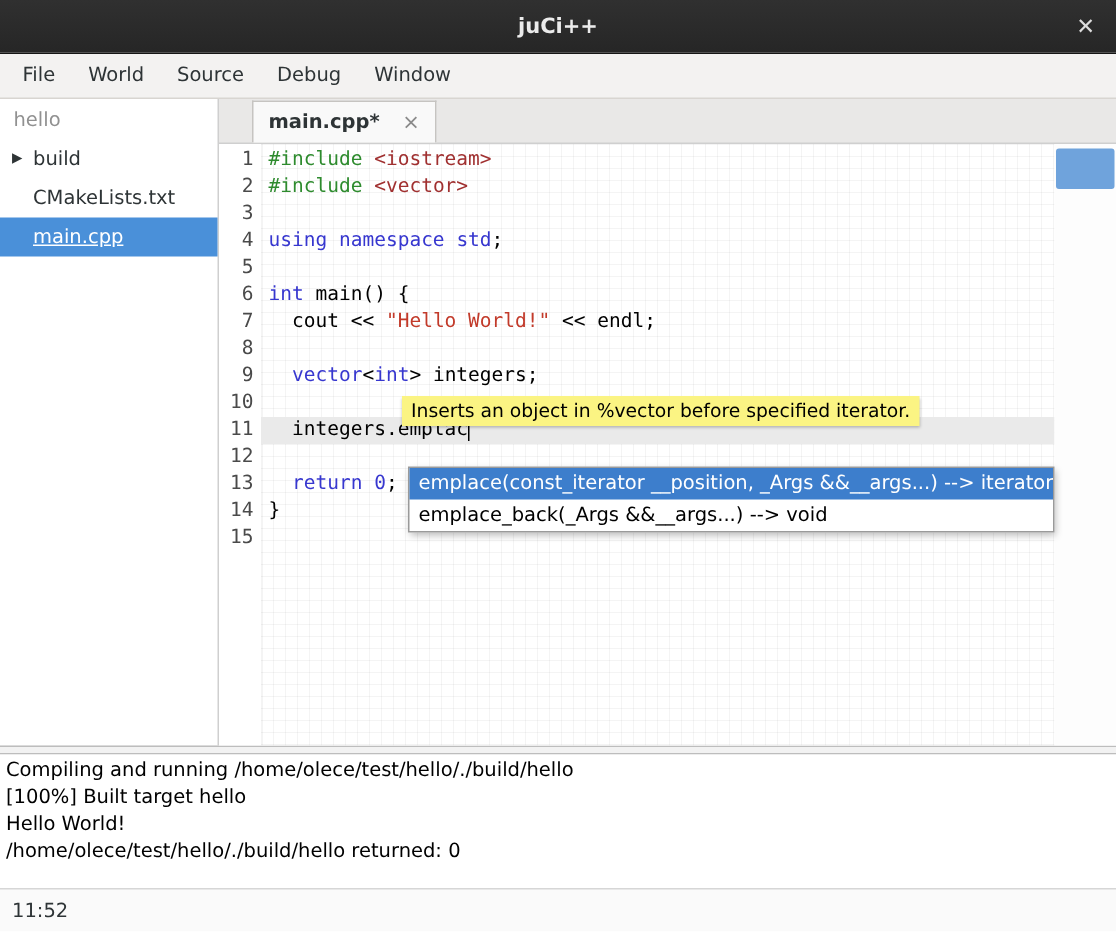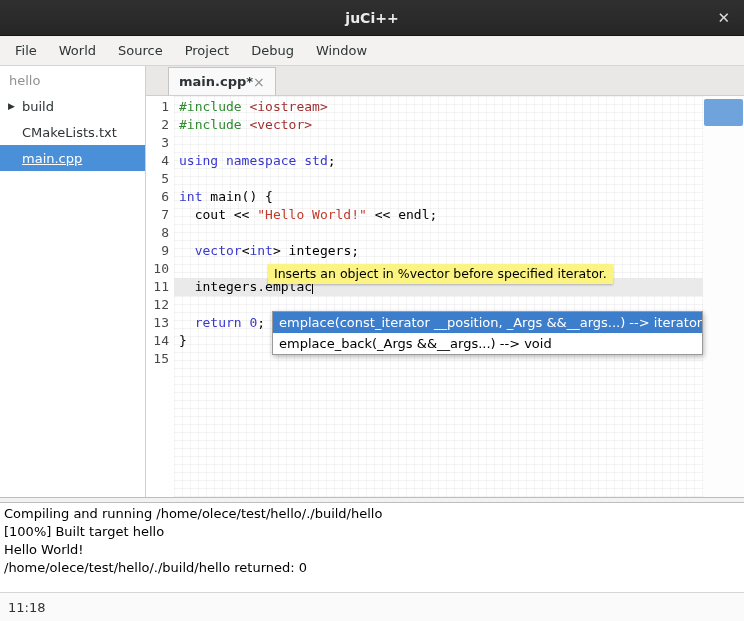--- a/index.html
+++ b/index.html
@@ -22,21 +22,21 @@
   .sidebar { width:146px; flex:0 0 146px; border-right:1px solid #cfcfcf; background:#fff; display:flex; flex-direction:column; }
   .sidebar-header { color:#919191; padding:7px 9px 5px; font-size:13px; }
   .tree-item { height:26px; display:flex; align-items:center; padding-left:8px; font-size:13px; white-space:nowrap; cursor:default; }
   .tree-item .expander { width:14px; font-size:9px; color:#2e3436; flex:0 0 14px; }
   .tree-item.no-exp { padding-left:22px; }
   .tree-item.selected { background:#4a90d9; color:#ffffff;text-decoration:underline; }
 
   
   .editor-pane { flex:1 1 auto; display:flex; flex-direction:column; min-width:0; }
   .tabbar { height:30px; flex:0 0 30px; background:#e9e8e7; border-bottom:1px solid #cfcfcf; display:flex; align-items:stretch; padding-left:22px; }
-  .tab { background:#f9f9f9; border:1px solid #c6c4c1; border-bottom:none; display:flex; align-items:center; gap:0; padding:0 10px; margin-top:1px; }
+  .tab { background:#f9f9f9; border:1px solid #c6c4c1; border-bottom:none; display:flex; align-items:center; gap:15px; padding:0 10px; margin-top:1px; }
   .tab-label { font-weight:bold; font-size:13px; color:#2e3436; }
   .tab-close { color:#8a8a8a; font-size:14px; }
 
   .editor { flex:1 1 auto; position:relative; display:flex; background:#fff; overflow:hidden;
             font-family:"DejaVu Sans Mono","Liberation Mono",monospace; font-size:13px; line-height:18px; }
   .gutter { width:28px; flex:0 0 28px; padding-top:2px; text-align:right; color:#4a4a4a; }
   .line-number { height:18px; padding-right:5px; }
   .code-area { flex:1 1 auto; margin-right:41px; padding-top:2px; position:relative;
     background-image:
       repeating-linear-gradient(to right, rgba(0,0,0,0.045) 0 1px, transparent 1px 8px),
@@ -82,21 +82,20 @@
 
   <div class="titlebar">
     <span class="title">juCi++</span>
     <span class="close-btn">✕</span>
   </div>
 
   <div class="menubar" id="menubar">
       <div class="menu-item">File</div>
       <div class="menu-item">World</div>
       <div class="menu-item">Source</div>
-      <div class="menu-item">Project</div>
       <div class="menu-item">Debug</div>
       <div class="menu-item">Window</div>
     </div>
 
   <div class="content">
 
     <div class="sidebar">
       <div class="sidebar-header">hello</div>
       <div id="tree">
           <div class="tree-item">
@@ -172,16 +171,16 @@
   <div class="divider"></div>
 
   <div class="terminal" id="terminal">
       <div class="terminal-line">Compiling and running /home/olece/test/hello/./build/hello</div>
       <div class="terminal-line">[100%] Built target hello</div>
       <div class="terminal-line">Hello World!</div>
       <div class="terminal-line">/home/olece/test/hello/./build/hello returned: 0</div>
     </div>
 
   <div class="statusbar">
-    <span>11:18</span>
+    <span>11:52</span>
   </div>
 
 </div>
 
 </body></html>

